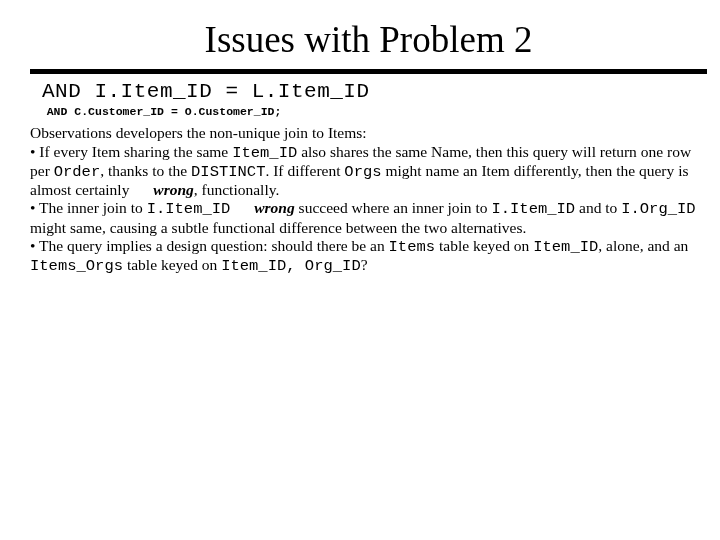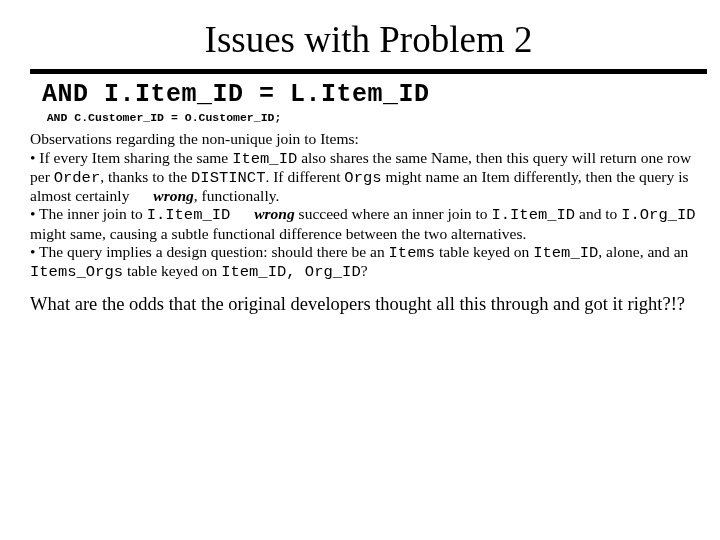--- a/index.html
+++ b/index.html
@@ -27,22 +27,22 @@
   .code-block {
     font-family: "Courier New", Courier, monospace;
     font-weight: bold;
     font-size: 11.5px;
     line-height: 1.15;
     white-space: pre;
     margin-left: -4px;
   }
   .code-emphasis {
     font-family: "Courier New", Courier, monospace;
-    font-weight: bold;
-    font-size: 25px;
+    font-weight: normal;
+    font-size: 21px;
     margin: 2px 0 2px 12px;
     letter-spacing: 0.5px;
   }
   .obs {
     font-size: 15.5px;
     line-height: 1.18;
     margin-top: 6px;
   }
   .obs .mono { font-family: "Courier New", Courier, monospace; }
   .obs b { font-weight: bold; }
@@ -60,23 +60,23 @@
 
   <div class="title">Issues with Problem 2</div>
   <div class="hr"></div>
 
 
   <div class="code-emphasis">AND I.Item_ID = L.Item_ID</div>
 
   <div class="code-block"><span>   AND C.Customer_ID = O.Customer_ID;</span></div>
 
   <div class="obs">
-    <span>Observations regarding the non-unique join to Items:</span><br>
+    <span>Observations developers the non-unique join to Items:</span><br>
     <span>• If every Item sharing the same </span><span class="mono">Item_ID</span><span> also shares the same Name, then this query will return one row per </span><span class="mono">Order</span><span>, thanks to the </span><span class="mono">DISTINCT</span><span>. If different </span><span class="mono">Orgs</span><span> might name an Item differently, then the query is almost certainly </span><b><i>wrong</i></b><span>, functionally.</span><br>
     <span>• The inner join to </span><span class="mono">I.Item_ID</span> <b><i>wrong</i></b><span> succeed where an inner join to </span><span class="mono">I.Item_ID</span><span> and to </span><span class="mono">I.Org_ID</span><span> might same, causing a subtle functional difference between the two alternatives.</span><br>
     <span>• The query implies a design question: should there be an </span><span class="mono">Items</span><span> table keyed on </span><span class="mono">Item_ID</span><span>, alone, and an </span><span class="mono">Items_Orgs</span><span> table keyed on </span><span class="mono">Item_ID, Org_ID</span><span>?</span>
   </div>
 
   <div class="question">
-    <span>What are the odds that the original developers thought all this through and got it right?!?</span><br>
+    <br>
   </div>
 
 </div>
 
 </body></html>

